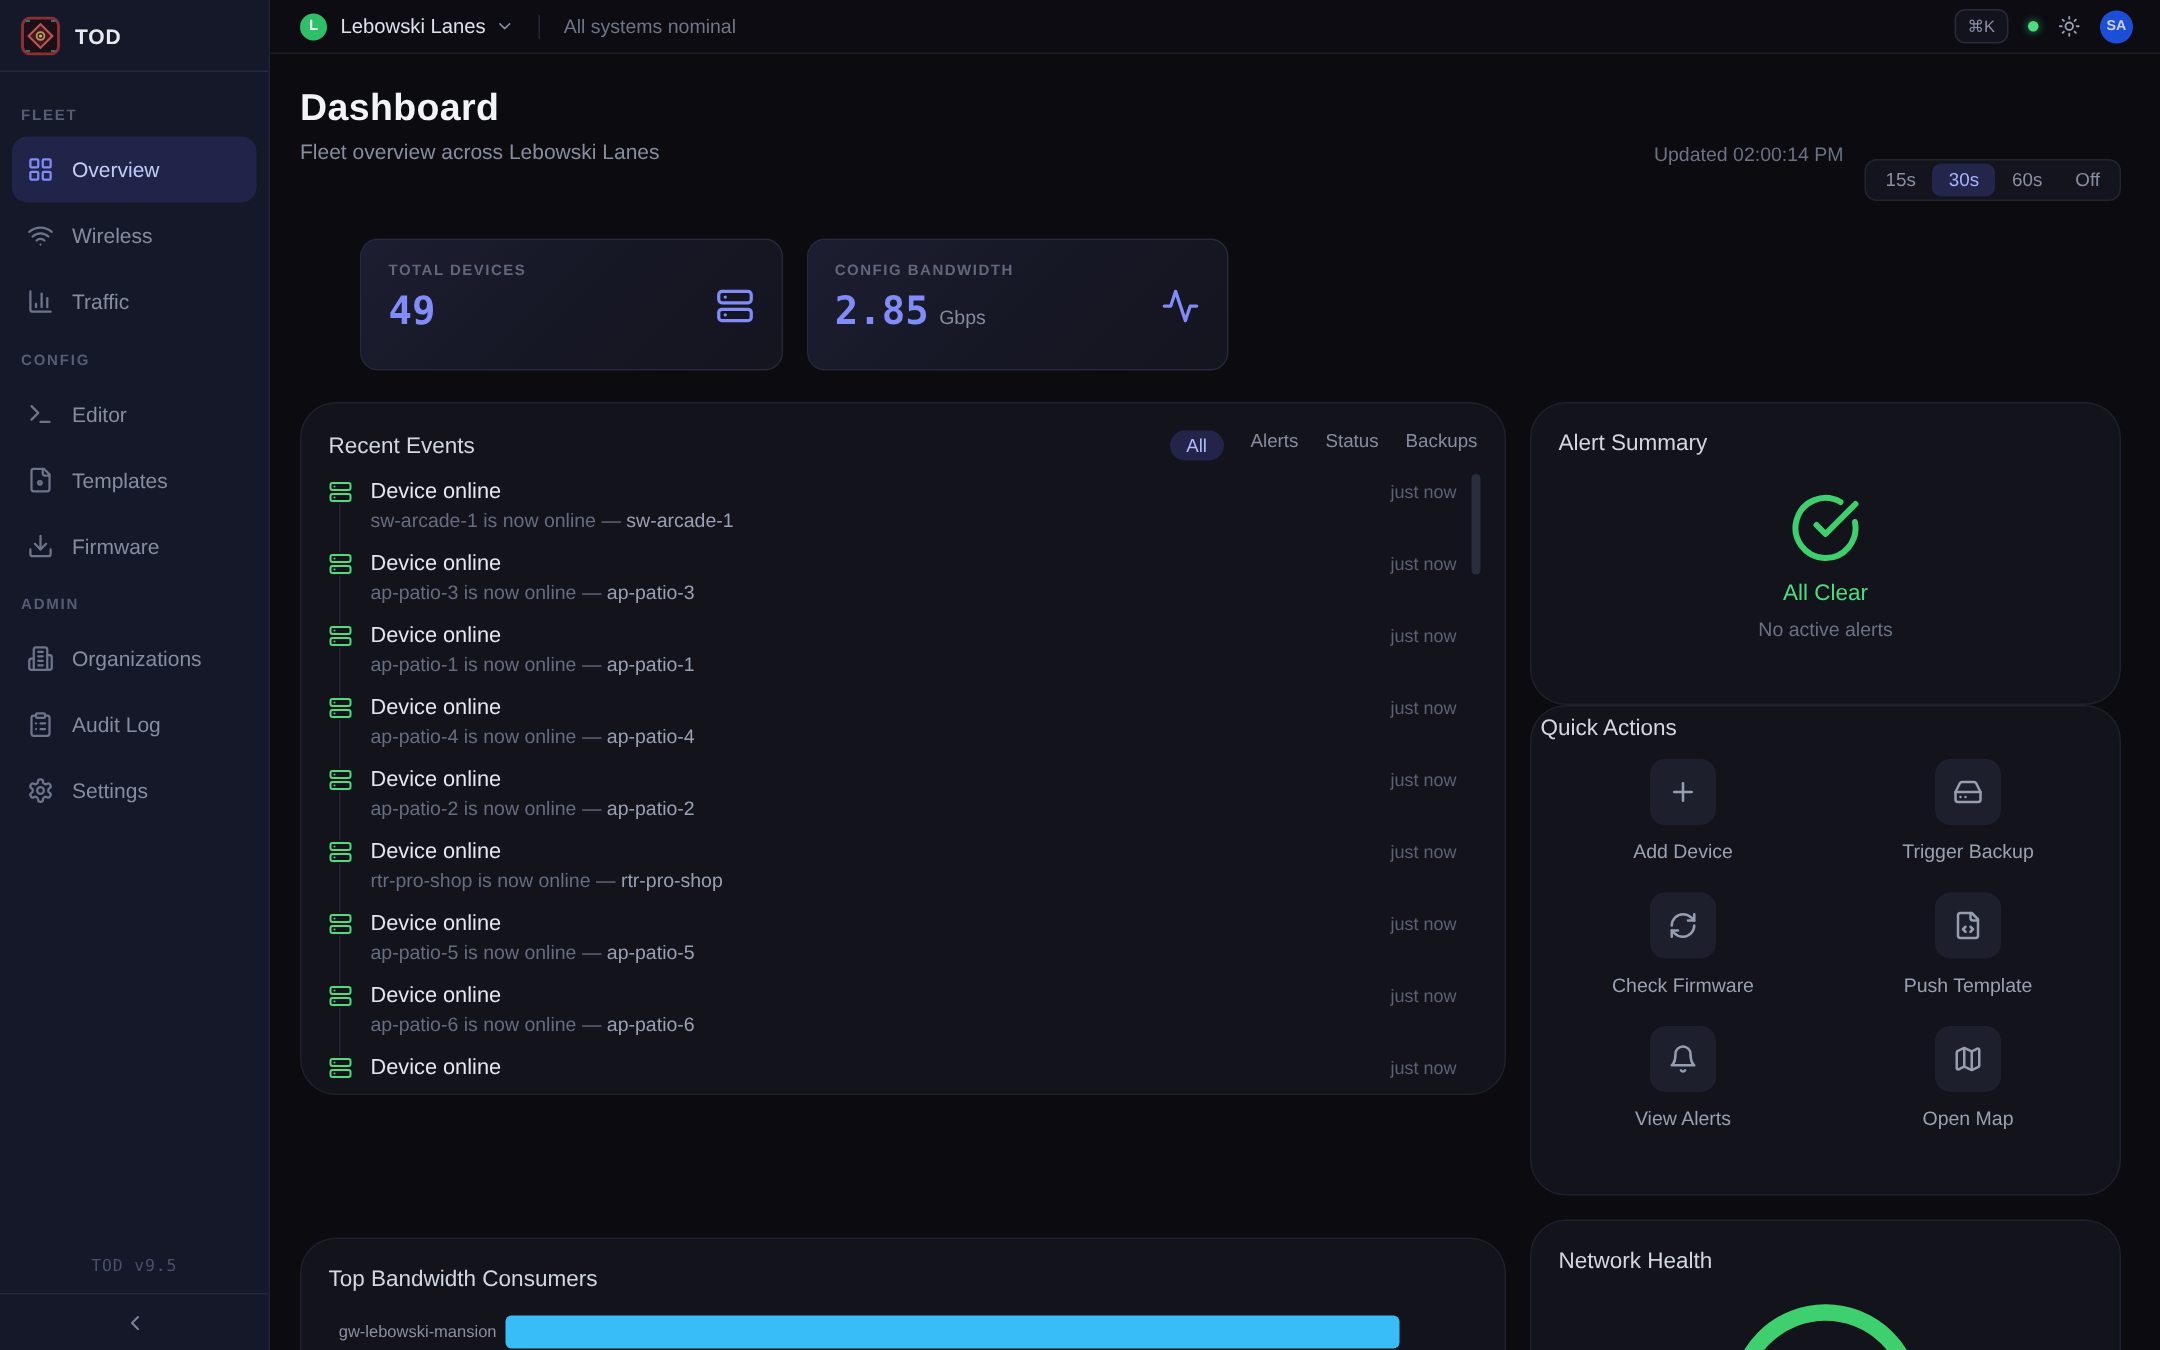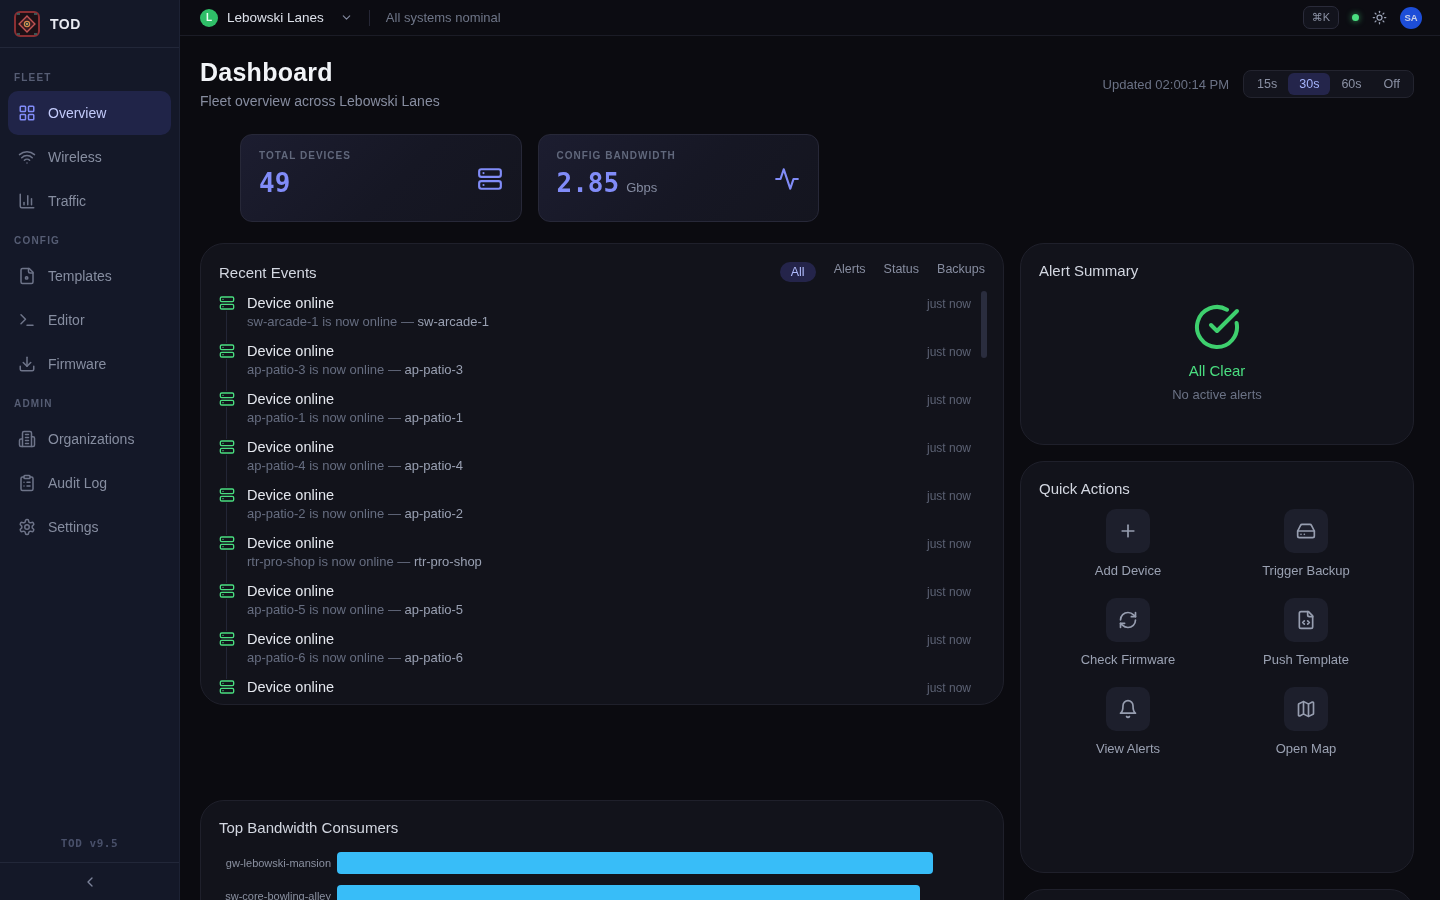--- a/index.html
+++ b/index.html
@@ -17,45 +17,45 @@
   .logo-box { width:26px; height:26px; flex:0 0 26px; }
   .brand { font-size:14px; font-weight:700; letter-spacing:.04em; color:#e8eaf1; }
   .nav { padding:14px 8px 0 8px; }
   .nav-section-label { font-size:10px; font-weight:700; letter-spacing:.12em; color:#565d74; margin:12px 6px 8px 6px; }
   .nav-section-label.first { margin-top:10px; }
   .nav-item { height:44px; display:flex; align-items:center; gap:12px; padding:0 10px; border-radius:10px; color:#868da0; cursor:pointer; }
   .nav-item .nav-icon { color:#6e7489; width:18px; height:18px; }
   .nav-item.active { background:rgba(99,102,241,.16); color:#c3cbfb; }
   .nav-item.active .nav-icon { color:#818cf8; }
   .nav-label { font-size:14px; }
-  .sidebar-footer { position:absolute; left:0; right:0; bottom:0;font-weight:bold; }
+  .sidebar-footer { position:absolute; left:0; right:0; bottom:0; }
   .sidebar-version { text-align:center; font-size:11px; color:#49506a; padding-bottom:12px; letter-spacing:.05em; }
   .collapse-btn { border-top:1px solid #222739; height:38px; display:flex; align-items:center; justify-content:center; color:#7c839a; cursor:pointer; }
 
   
   .topbar { position:absolute; left:180px; top:0; right:0; height:36px; background:#0c0c12; border-bottom:1px solid #1b1c26; display:flex; align-items:center; padding:0 18px 0 20px; }
   .org-avatar { width:18px; height:18px; border-radius:50%; background:#2fbf68; color:#eafff2; font-size:10px; font-weight:700; display:flex; align-items:center; justify-content:center; margin-right:9px; }
-  .org-name { font-size:13.5px; color:#dde1ea; margin-right:16px; }
+  .org-name { font-size:13.5px; color:#dde1ea; margin-right:6px; }
   .chev { color:#848ba0; }
   .topbar-divider { width:1px; height:16px; background:#262736; margin:0 16px; }
   .system-status { font-size:13px; color:#6e7587; }
   .topbar-right { margin-left:auto; display:flex; align-items:center; gap:13px; }
   .kbd-pill { border:1px solid #2a2b3a; border-radius:7px; padding:4px 8px; font-size:11px; color:#8a90a3; background:#12131c; cursor:pointer; }
   .status-dot { width:7px; height:7px; border-radius:50%; background:#4ade80; box-shadow:0 0 6px rgba(74,222,128,.7); }
   .theme-toggle { color:#9aa1b4; cursor:pointer; }
   .user-avatar { width:22px; height:22px; border-radius:50%; background:#1d4ed8; color:#c9d0e8; font-size:9.5px; font-weight:700; display:flex; align-items:center; justify-content:center; cursor:pointer; }
 
   
   .main { position:absolute; left:180px; top:36px; right:0; bottom:0; padding:22px 26px 0 20px; overflow:hidden; }
   .page-header { display:flex; align-items:flex-start; justify-content:space-between; }
   .page-title { font-size:25px; font-weight:600; color:#f2f4f8; letter-spacing:.01em; }
   .page-subtitle { font-size:14px; color:#878da0; margin-top:6px; }
   .header-right { display:flex; align-items:center; gap:14px; margin-top:12px; }
   .updated-text { font-size:13px; color:#6b7285; }
-  .segmented { display:flex; align-items:center; background:#13141d; border:1px solid #23242f; border-radius:8px; padding:2px; }
+  .segmented { display:flex; align-items:center; background:#13141d; border:1px solid #23242f; border-radius:8px; padding:2px;margin-top:36px; }
   .segment { font-size:12.5px; color:#8a90a3; padding:4px 11px; border-radius:6px; cursor:pointer; }
   .segment.active { background:rgba(99,102,241,.22); color:#a5b4fc; }
 
   
   .stats-row { display:grid; grid-template-columns:repeat(4,1fr); gap:16px; margin-top:25px;margin-left:40px; }
   .stat-card { position:relative; height:88px; border-radius:12px; padding:15px 18px; background:linear-gradient(135deg,#1c1d30 0%,#161724 55%,#14151f 100%); border:1px solid #272838; }
   .stat-label { font-size:10px; font-weight:700; letter-spacing:.1em; color:#61687c; }
   .stat-value-row { margin-top:7px; display:flex; align-items:baseline; gap:7px; }
   .stat-value { font-size:26px; font-weight:700; }
   .stat-unit { font-size:13px; color:#848ba0; }
@@ -86,21 +86,21 @@
   .scroll-thumb { position:absolute; right:16px; top:47px; width:6px; height:67px; border-radius:3px; background:#2a2d3e; }
 
   
   .alert-panel { height:202px; padding:18px; }
   .alert-center { display:flex; flex-direction:column; align-items:center; }
   .alert-check { margin-top:23px; color:#3ed06e; }
   .alert-status { margin-top:11px; font-size:15px; font-weight:500; color:#4ade80; }
   .alert-detail { margin-top:8px; font-size:13px; color:#6b7285; }
 
   
-  .qa-panel { height:412px; padding:18px; margin-top:16px; }
+  .qa-panel { height:327px; padding:6px; }
   .qa-grid { margin-top:11px; display:grid; grid-template-columns:1fr 1fr; grid-template-rows:89px 89px 89px; }
   .qa-cell { display:flex; flex-direction:column; align-items:center; cursor:pointer; }
   .qa-icon-btn { width:44px; height:44px; border-radius:10px; background:#1d1f2c; color:#979eb0; display:flex; align-items:center; justify-content:center; }
   .qa-label { margin-top:10px; font-size:13px; color:#9aa1b2; }
 
   
   .bw-panel { height:240px; padding:18px; margin-top:95px; }
   .bw-rows { margin-top:15px; }
   .bw-row { display:flex; align-items:center; margin-bottom:11px; }
   .bw-label { width:112px; flex:0 0 112px; text-align:right; font-size:11px; color:#8a90a0; margin-right:6px; }
@@ -166,35 +166,35 @@
             </svg>
         </span>
         <span class="nav-label">Traffic</span>
       </div>
 
       <div class="nav-section-label">CONFIG</div>
 
       <div class="nav-item">
         <span class="nav-icon">
           <svg class="icon-stroke" width="18" height="18" viewBox="0 0 24 24">
+              <path d="m4 17 6-6-6-6"></path>
+              <path d="M12 19h8"></path>
+            </svg>
+        </span>
+        <span class="nav-label">Editor</span>
+      </div>
+      <div class="nav-item">
+        <span class="nav-icon">
+          <svg class="icon-stroke" width="18" height="18" viewBox="0 0 24 24">
               <path d="M15 2H6a2 2 0 0 0-2 2v16a2 2 0 0 0 2 2h12a2 2 0 0 0 2-2V7Z"></path>
               <path d="M14 2v4a2 2 0 0 0 2 2h4"></path>
               <circle cx="11.5" cy="14.5" r="1.6"></circle>
             </svg>
         </span>
         <span class="nav-label">Templates</span>
-      </div>
-      <div class="nav-item">
-        <span class="nav-icon">
-          <svg class="icon-stroke" width="18" height="18" viewBox="0 0 24 24">
-              <path d="m4 17 6-6-6-6"></path>
-              <path d="M12 19h8"></path>
-            </svg>
-        </span>
-        <span class="nav-label">Editor</span>
       </div>
       <div class="nav-item">
         <span class="nav-icon">
           <svg class="icon-stroke" width="18" height="18" viewBox="0 0 24 24">
               <path d="M21 15v4a2 2 0 0 1-2 2H5a2 2 0 0 1-2-2v-4"></path>
               <path d="m7 10 5 5 5-5"></path>
               <path d="M12 15V3"></path>
             </svg>
         </span>
         <span class="nav-label">Firmware</span>

